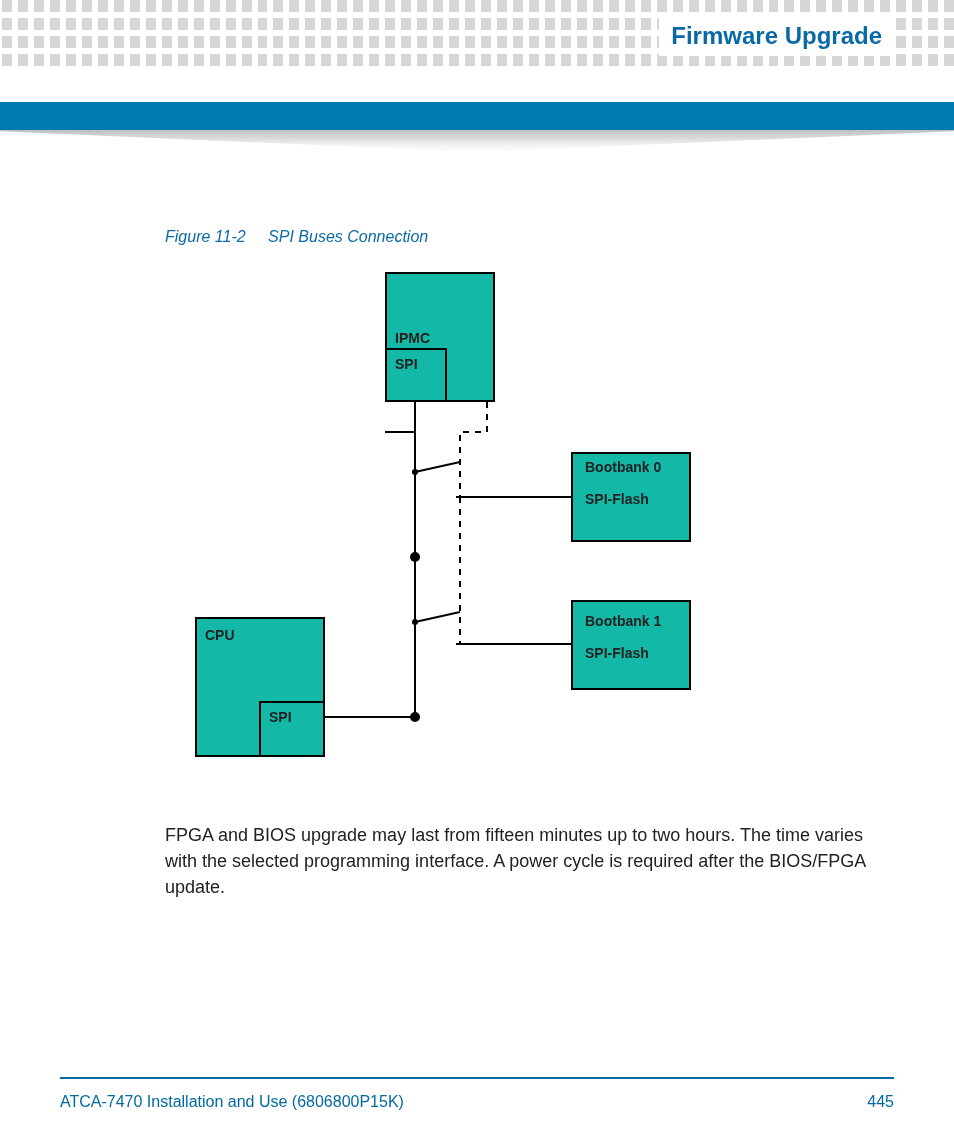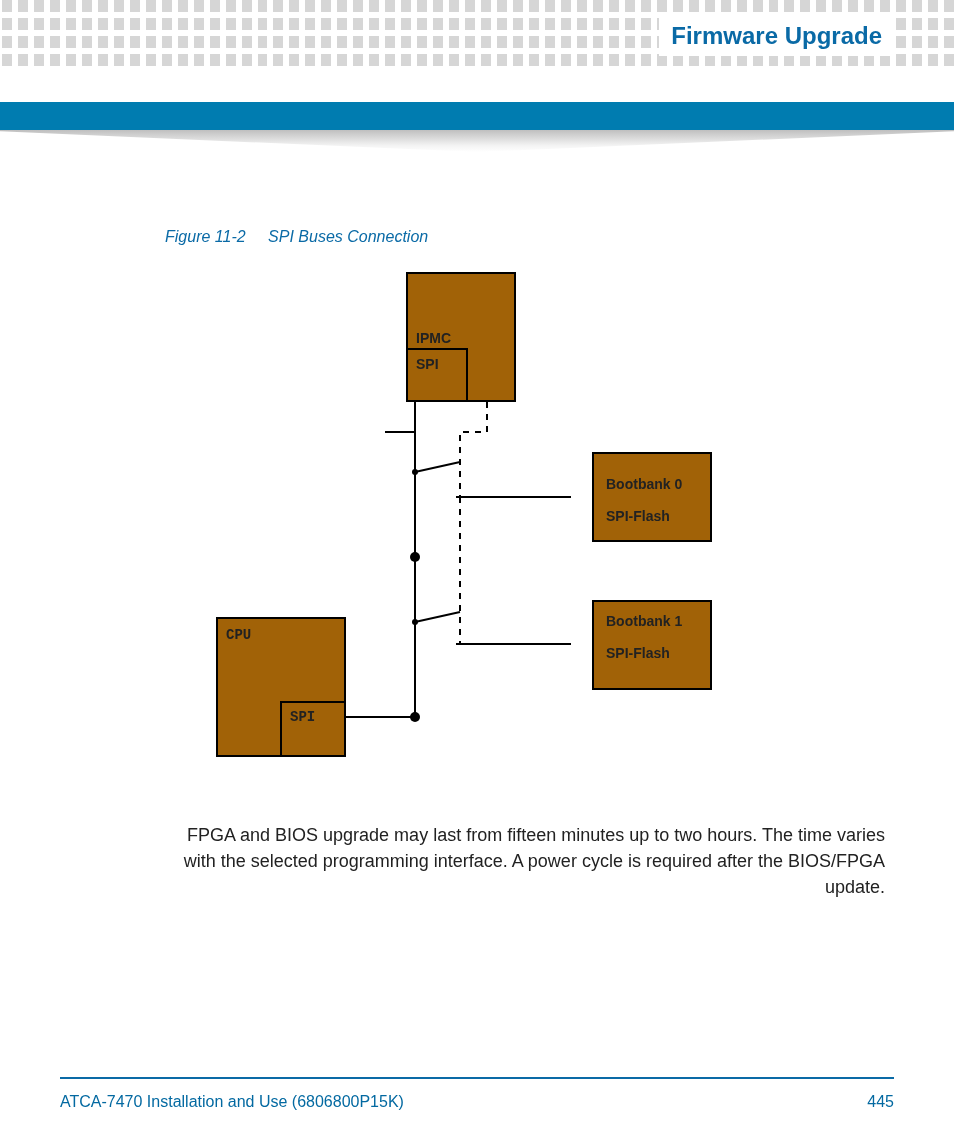--- a/index.html
+++ b/index.html
@@ -68,38 +68,36 @@
   .diagram {
     position: relative;
     width: 480px;
     height: 510px;
     margin-left: 30px;
     margin-bottom: 40px;
   }
   .box {
     position: absolute;
     border: 2px solid #000;
-    background: #a16207;
+    background: #14b8a6;
     font-weight: 700;
     font-size: 14px;
-    margin-left: 21px;
   }
   .ipmc-outer { left: 190px; top: 0; width: 110px; height: 130px; padding: 56px 8px 0 8px; }
   .ipmc-sub  { position: absolute; left: -2px; bottom: -2px; width: 62px; height: 54px; border: 2px solid #000; padding: 6px 8px; }
-  .cpu-outer { left: 0; top: 345px; width: 130px; height: 140px; padding: 8px; font-family: Liberation Mono, monospace; }
+  .cpu-outer { left: 0; top: 345px; width: 130px; height: 140px; padding: 8px; }
   .cpu-sub   { position: absolute; right: -2px; bottom: -2px; width: 66px; height: 56px; border: 2px solid #000; padding: 6px 8px; }
-  .bb0 { left: 376px; top: 180px; width: 120px; height: 90px; padding: 21px 12px; line-height: 1.3; }
+  .bb0 { left: 376px; top: 180px; width: 120px; height: 90px; padding: 4px 12px; line-height: 1.3; }
   .bb1 { left: 376px; top: 328px; width: 120px; height: 90px; padding: 10px 12px; line-height: 1.3; }
   .bbgap { display:block; height:14px; }
   svg.wires { position: absolute; left: 0; top: 0; width: 480px; height: 510px; }
   .body-text {
     font-size: 18px;
     line-height: 1.45;
     color: #222;
-    text-align: right;
   }
   .footer-rule {
     position: absolute;
     left: 60px; right: 60px;
     bottom: 66px;
     height: 2px;
     background: #0a6aa6;
   }
   .footer {
     position: absolute;

